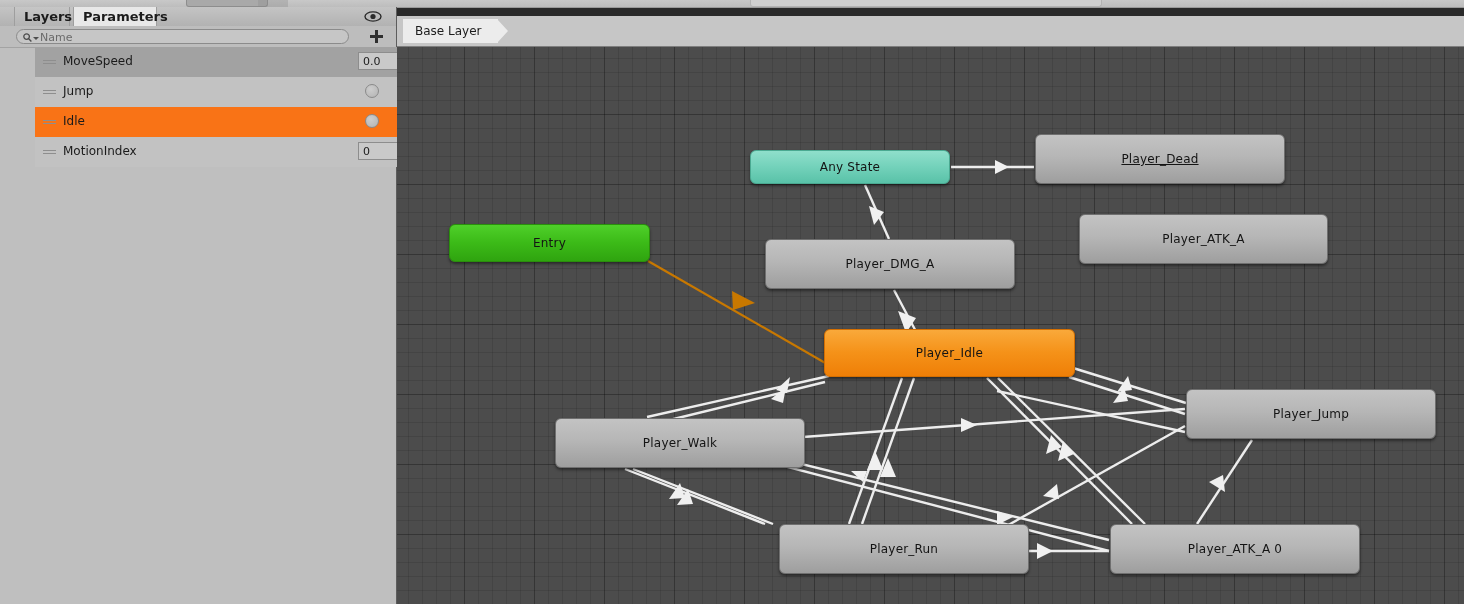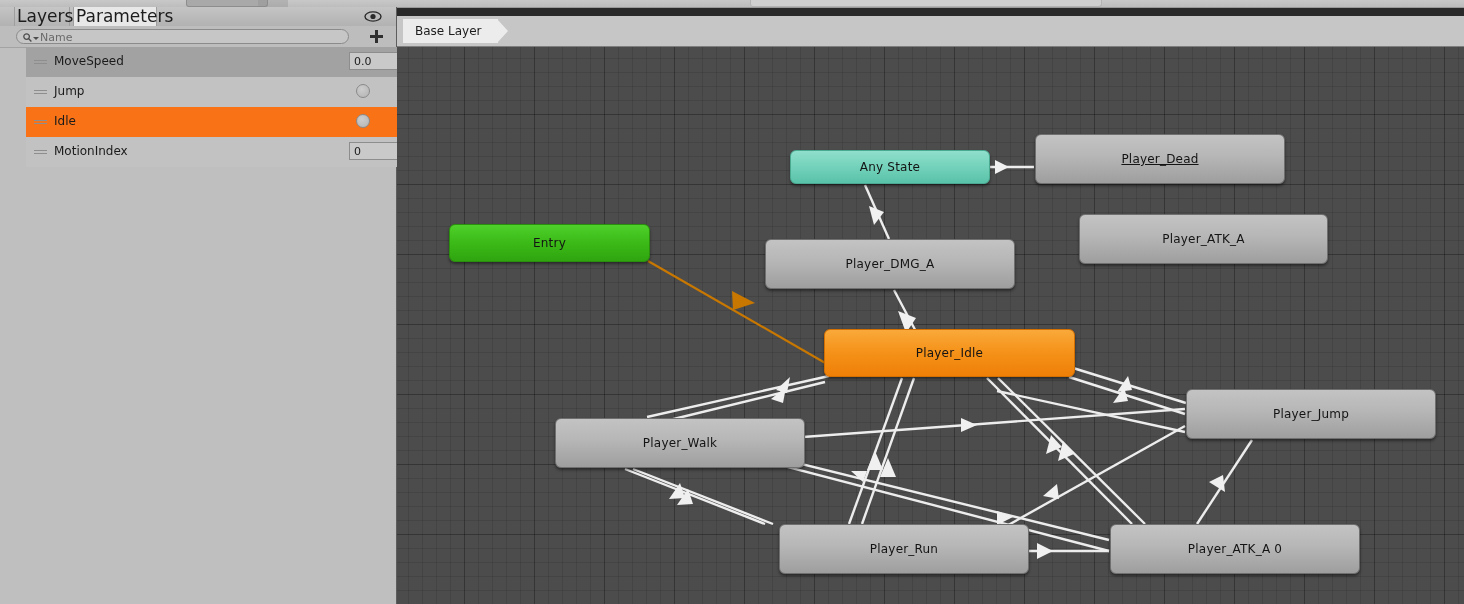--- a/index.html
+++ b/index.html
@@ -18,40 +18,40 @@
   .sliver-ghost{position:absolute;top:0;height:7px;}
 
   
   .left-panel{position:absolute;left:0;top:7px;width:396px;height:597px;
     background:#bfbfbf;border-right:1px solid #5d5d5d;}
 
   .tabbar{position:absolute;left:0;top:0;width:396px;height:19px;
     background:linear-gradient(to bottom,#c4c4c4,#b2b2b2);
     border-bottom:1px solid #8f8f8f;}
   .tab{position:absolute;top:0px;height:19px;line-height:19px;
-    font-size:17px;color:#1c1c1c;padding:0 2px;box-sizing:border-box;
-    border-left:1px solid #9e9e9e;border-right:1px solid #9e9e9e;}
+    font-size:13px;color:#1c1c1c;padding:0 9px;box-sizing:border-box;
+    border-left:1px solid #9e9e9e;border-right:1px solid #9e9e9e;font-weight:bold;}
   .tab.inactive{background:linear-gradient(to bottom,#c6c6c6,#b4b4b4);}
   .tab.active{background:#e8e8e8;}
   .eye-icon{position:absolute;right:14px;top:4px;width:18px;height:11px;}
 
   .searchrow{position:absolute;left:0;top:19px;width:396px;height:21px;
     background:#bdbdbd;border-bottom:1px solid #a3a3a3;}
   .searchbox{position:absolute;left:16px;top:3px;width:333px;height:15px;
     background:#c6c6c6;border:1px solid #8b8b8b;border-radius:8px;box-sizing:border-box;}
   .search-glass{position:absolute;left:6px;top:3px;width:9px;height:9px;}
   .search-caret{position:absolute;left:16px;top:7px;width:0;height:0;
     border-left:3px solid transparent;border-right:3px solid transparent;border-top:3px solid #4d4d4d;}
   .search-placeholder{position:absolute;left:23px;top:1px;font-size:11px;color:#6a6a6a;line-height:13px;}
   .plus-btn{position:absolute;left:370px;top:4px;width:13px;height:13px;cursor:pointer;}
   .plus-btn:before,.plus-btn:after{content:"";position:absolute;background:#2e2e2e;}
   .plus-btn:before{left:0;top:5px;width:13px;height:3px;}
   .plus-btn:after{left:5px;top:0;width:3px;height:13px;}
 
-  .paramlist{position:absolute;left:0;top:40px;width:352px;padding-left:26px;}
+  .paramlist{position:absolute;left:9px;top:40px;width:352px;padding-left:26px;}
   .param-row{position:relative;width:396px;height:30px;box-sizing:border-box;}
   .param-row.selected{background:#a2a2a2;}
   .param-row.odd{background:#c2c2c2;}
   .param-row.even{background:#f97316;}
   .drag-handle{position:absolute;left:8px;top:13px;width:13px;height:5px;}
   .drag-handle i{position:absolute;left:0;width:13px;height:1px;background:#8e8e8e;}
   .drag-handle i:nth-child(1){top:0;}
   .drag-handle i:nth-child(2){top:3px;}
   .param-name{position:absolute;left:28px;top:6px;font-size:12px;color:#1a1a1a;line-height:17px;}
   .param-num{position:absolute;right:11px;top:5px;width:62px;height:18px;
@@ -262,21 +262,21 @@
         <g stroke="#c87800" stroke-width="2.2" fill="none">
           <line x1="251" y1="215" x2="430" y2="318"></line>
           <polygon points="335,245 358,257 336,264" fill="#c87800" stroke="none"></polygon>
         </g>
       </svg>
 
       <div class="node green" style="left:52px;top:178px;width:201px;height:38px;">
         <span>Entry</span>
       </div>
 
-      <div class="node teal" style="left:353px;top:104px;width:200px;height:34px;margin-left:40px;">
+      <div class="node teal" style="left:353px;top:104px;width:200px;height:34px;">
         <span>Any State</span>
       </div>
 
       <div class="node gray" style="left:638px;top:88px;width:250px;height:50px;text-decoration:underline;">
         <span>Player_Dead</span>
       </div>
 
       <div class="node gray" style="left:682px;top:168px;width:249px;height:50px;border-radius:6px;">
         <span>Player_ATK_A</span>
       </div>

